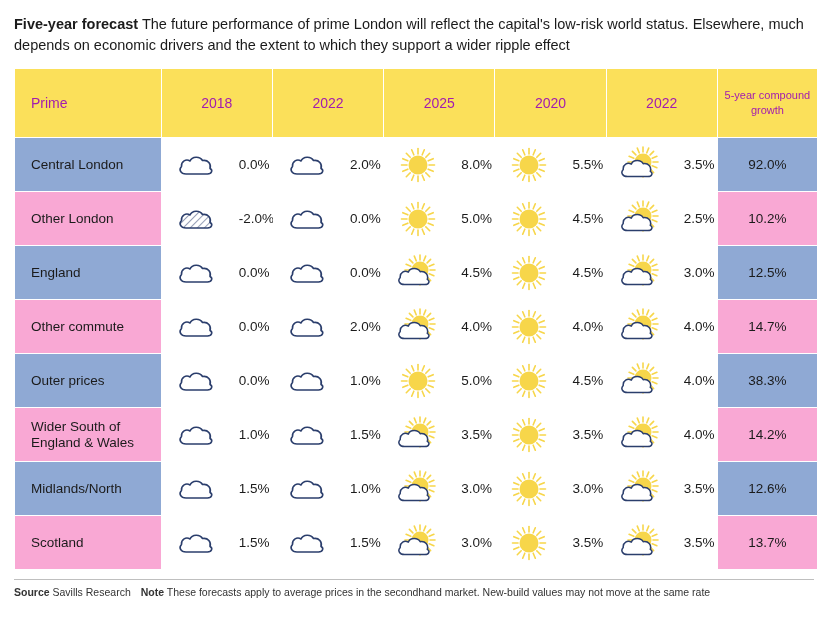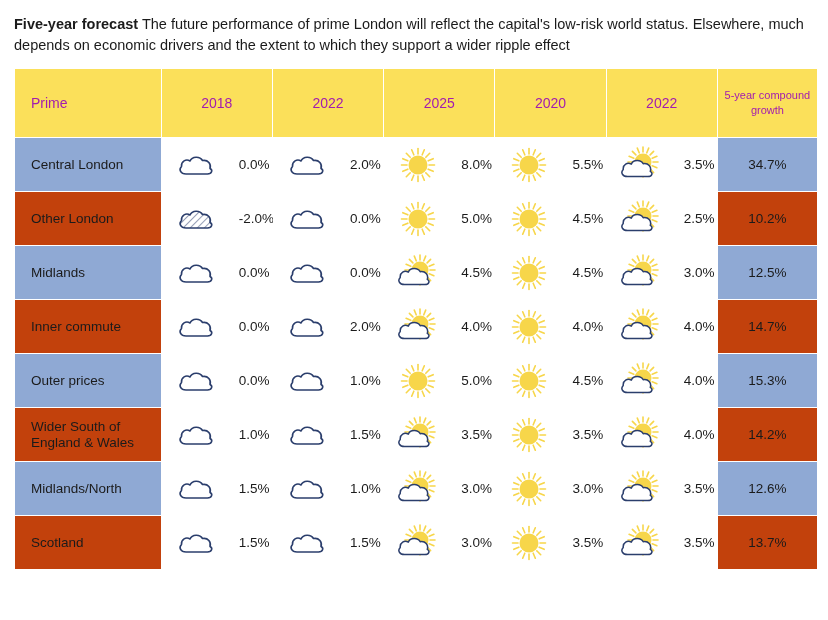--- a/index.html
+++ b/index.html
@@ -65,21 +65,21 @@
   col.c-label { width: 145px; }
   col.c-year  { width: 110px; }
   col.c-growth{ width: 99px; }
 
   tbody td {
     height: 53px;
     vertical-align: middle;
     font-size: 13.5px;
   }
   tbody tr.dark td { background: #8fa9d4; }
-  tbody tr.light td { background: #c2410c; }
+  tbody tr.light td { background: #f9a8d4; }
   tbody tr.dark td.label, tbody tr.light td.label {
     padding-left: 16px;
     text-align: left;
     line-height: 16px;
     margin-top: 28px;
   }
   tbody td.yearcell {
     background: #ffffff !important;
     position: relative;
   }
@@ -250,21 +250,21 @@
                   <line x1="31.2" y1="13.2" x2="35.9" y2="11.3" stroke="#f7d64a" stroke-width="1.6" stroke-linecap="round"></line>
                   <circle cx="22" cy="17" r="8.5" fill="#f7d64a"></circle>
                   <g transform="translate(-3,4) scale(0.95)">
                     <path d="M10 29 C4.5 29 2.5 24.5 5.5 21.5 C5 16.5 10 13.5 14 16 C16 11 24 11 26.5 15.5 C32 14.5 35.5 19 34 23.5 C37 25 36 29 31.5 29 Z" fill="#ffffff" stroke="#2b3e6c" stroke-width="1.6" stroke-linejoin="round"></path>
                   </g>
                 </svg>
               </span>
               <span class="pct">3.5%</span>
             </div>
           </td>
-          <td class="growth">34.7%</td>
+          <td class="growth">92.0%</td>
         </tr>
         <tr class="light">
           <td class="label">Other London</td>
           <td class="yearcell">
             <div class="cellwrap">
               <span class="icon">
                 <svg width="40" height="40" viewBox="0 0 40 40">
                   <defs>
                     <pattern id="hatch" width="5" height="5" patternTransform="rotate(45)" patternUnits="userSpaceOnUse">
                       <line x1="0" y1="0" x2="0" y2="5" stroke="#2b3e6c" stroke-width="1"></line>
@@ -363,21 +363,21 @@
                     <path d="M10 29 C4.5 29 2.5 24.5 5.5 21.5 C5 16.5 10 13.5 14 16 C16 11 24 11 26.5 15.5 C32 14.5 35.5 19 34 23.5 C37 25 36 29 31.5 29 Z" fill="#ffffff" stroke="#2b3e6c" stroke-width="1.6" stroke-linejoin="round"></path>
                   </g>
                 </svg>
               </span>
               <span class="pct">2.5%</span>
             </div>
           </td>
           <td class="growth">10.2%</td>
         </tr>
         <tr class="dark">
-          <td class="label">Midlands</td>
+          <td class="label">England</td>
           <td class="yearcell">
             <div class="cellwrap">
               <span class="icon">
                 <svg width="40" height="40" viewBox="0 0 40 40">
                   <path d="M10 29 C4.5 29 2.5 24.5 5.5 21.5 C5 16.5 10 13.5 14 16 C16 11 24 11 26.5 15.5 C32 14.5 35.5 19 34 23.5 C37 25 36 29 31.5 29 Z" fill="#ffffff" stroke="#2b3e6c" stroke-width="1.6" stroke-linejoin="round"></path>
                 </svg>
               </span>
               <span class="pct">0.0%</span>
             </div>
           </td>
@@ -471,21 +471,21 @@
                     <path d="M10 29 C4.5 29 2.5 24.5 5.5 21.5 C5 16.5 10 13.5 14 16 C16 11 24 11 26.5 15.5 C32 14.5 35.5 19 34 23.5 C37 25 36 29 31.5 29 Z" fill="#ffffff" stroke="#2b3e6c" stroke-width="1.6" stroke-linejoin="round"></path>
                   </g>
                 </svg>
               </span>
               <span class="pct">3.0%</span>
             </div>
           </td>
           <td class="growth">12.5%</td>
         </tr>
         <tr class="light">
-          <td class="label">Inner commute</td>
+          <td class="label">Other commute</td>
           <td class="yearcell">
             <div class="cellwrap">
               <span class="icon">
                 <svg width="40" height="40" viewBox="0 0 40 40">
                   <path d="M10 29 C4.5 29 2.5 24.5 5.5 21.5 C5 16.5 10 13.5 14 16 C16 11 24 11 26.5 15.5 C32 14.5 35.5 19 34 23.5 C37 25 36 29 31.5 29 Z" fill="#ffffff" stroke="#2b3e6c" stroke-width="1.6" stroke-linejoin="round"></path>
                 </svg>
               </span>
               <span class="pct">0.0%</span>
             </div>
           </td>
@@ -681,21 +681,21 @@
                   <line x1="31.2" y1="13.2" x2="35.9" y2="11.3" stroke="#f7d64a" stroke-width="1.6" stroke-linecap="round"></line>
                   <circle cx="22" cy="17" r="8.5" fill="#f7d64a"></circle>
                   <g transform="translate(-3,4) scale(0.95)">
                     <path d="M10 29 C4.5 29 2.5 24.5 5.5 21.5 C5 16.5 10 13.5 14 16 C16 11 24 11 26.5 15.5 C32 14.5 35.5 19 34 23.5 C37 25 36 29 31.5 29 Z" fill="#ffffff" stroke="#2b3e6c" stroke-width="1.6" stroke-linejoin="round"></path>
                   </g>
                 </svg>
               </span>
               <span class="pct">4.0%</span>
             </div>
           </td>
-          <td class="growth">15.3%</td>
+          <td class="growth">38.3%</td>
         </tr>
         <tr class="light">
           <td class="label">Wider South of England &amp; Wales</td>
           <td class="yearcell">
             <div class="cellwrap">
               <span class="icon">
                 <svg width="40" height="40" viewBox="0 0 40 40">
                   <path d="M10 29 C4.5 29 2.5 24.5 5.5 21.5 C5 16.5 10 13.5 14 16 C16 11 24 11 26.5 15.5 C32 14.5 35.5 19 34 23.5 C37 25 36 29 31.5 29 Z" fill="#ffffff" stroke="#2b3e6c" stroke-width="1.6" stroke-linejoin="round"></path>
                 </svg>
               </span>
@@ -1010,14 +1010,19 @@
                 </svg>
               </span>
               <span class="pct">3.5%</span>
             </div>
           </td>
           <td class="growth">13.7%</td>
         </tr>
       </tbody>
   </table>
 
+  <div class="footer">
+    <b>Source</b>
+    <span>Savills Research</span><span class="sep"></span><b>Note</b>
+    <span>These forecasts apply to average prices in the secondhand market. New-build values may not move at the same rate</span>
+  </div>
 
 </div>
 
 </body></html>

